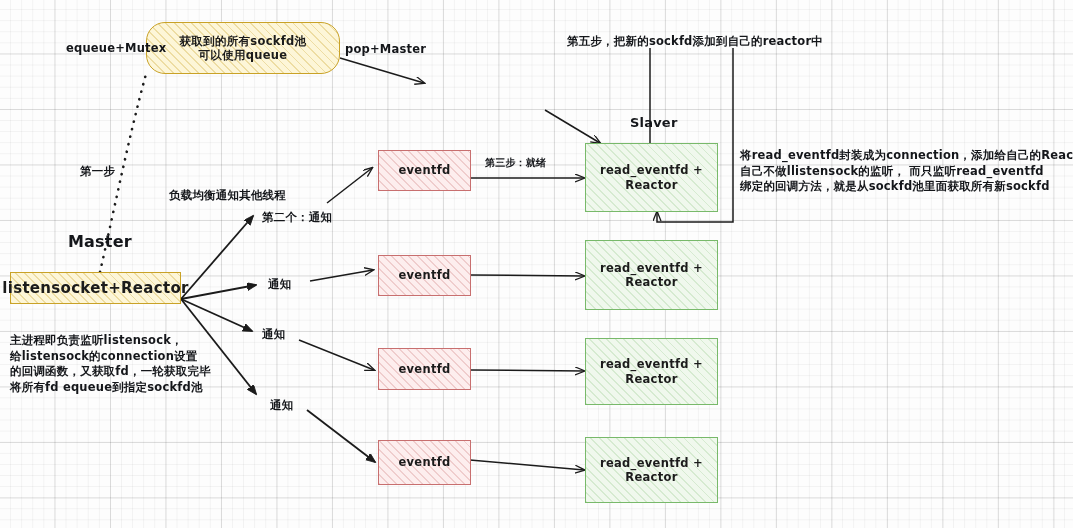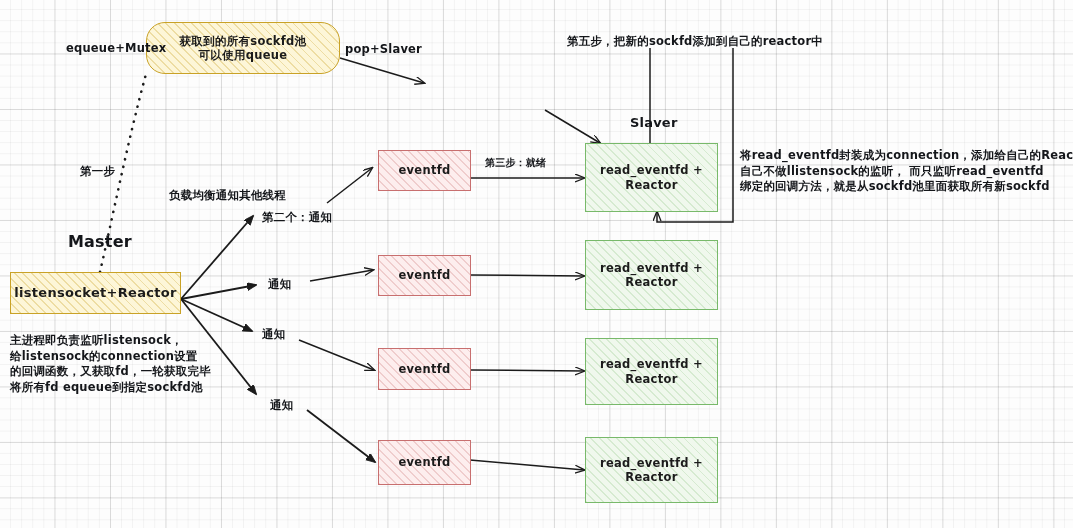--- a/index.html
+++ b/index.html
@@ -139,35 +139,35 @@
     <g>
       <path d="M470,178 L584,178" fill="none" stroke="#1b1b1b" stroke-width="1.5" marker-end="url(#ah)"></path>
       <path d="M470,275 L584,276" fill="none" stroke="#1b1b1b" stroke-width="1.5" marker-end="url(#ah)"></path>
       <path d="M470,370 L584,371" fill="none" stroke="#1b1b1b" stroke-width="1.5" marker-end="url(#ah)"></path>
       <path d="M470,460 L584,470" fill="none" stroke="#1b1b1b" stroke-width="1.5" marker-end="url(#ah)"></path>
     </g>
   </svg>
 
   <div class="node node-yellow" style="left:146px; top:22px; width:194px; height:52px; font-size:11.5px;border-radius:19px;">获取到的所有sockfd池<br>可以使用queue</div>
 
-  <div class="node node-yellow" style="left:10px; top:272px; width:171px; height:42px; font-size:13px;">listensocket+Reactor</div>
+  <div class="node node-yellow" style="left:10px; top:272px; width:171px; height:32px; font-size:15px;">listensocket+Reactor</div>
 
   <div class="node node-red" style="left:378px; top:150px; width:93px; height:41px; font-size:11.5px;">eventfd</div>
   <div class="node node-red" style="left:378px; top:255px; width:93px; height:41px; font-size:11.5px;">eventfd</div>
   <div class="node node-red" style="left:378px; top:348px; width:93px; height:42px; font-size:11.5px;">eventfd</div>
   <div class="node node-red" style="left:378px; top:440px; width:93px; height:45px; font-size:11.5px;">eventfd</div>
 
   <div class="node node-green" style="left:585px; top:143px; width:133px; height:69px; font-size:11.5px;">read_eventfd +<br>Reactor</div>
   <div class="node node-green" style="left:585px; top:240px; width:133px; height:70px; font-size:11.5px;">read_eventfd +<br>Reactor</div>
   <div class="node node-green" style="left:585px; top:338px; width:133px; height:67px; font-size:11.5px;">read_eventfd +<br>Reactor</div>
   <div class="node node-green" style="left:585px; top:437px; width:133px; height:66px; font-size:11.5px;">read_eventfd +<br>Reactor</div>
 
   <div class="lbl lbl-en" style="left:66px; top:41px; font-size:11.5px;">equeue+Mutex</div>
 
-  <div class="lbl lbl-en" style="left:345px; top:42px; font-size:11.5px;">pop+Slaver</div>
+  <div class="lbl lbl-en" style="left:345px; top:42px; font-size:11.5px;">pop+Master</div>
 
   <div class="lbl" style="left:80px; top:164px; font-size:11.5px;text-align:right;">第一步</div>
 
   <div class="lbl lbl-en" style="left:68px; top:231px; font-size:16px;">Master</div>
 
   <div class="lbl lbl-en" style="left:630px; top:114px; font-size:13px;">Slaver</div>
 
 
   <div class="lbl" style="left:567px; top:34px; font-size:11.5px;">第五步，把新的sockfd添加到自己的reactor中</div>
 

